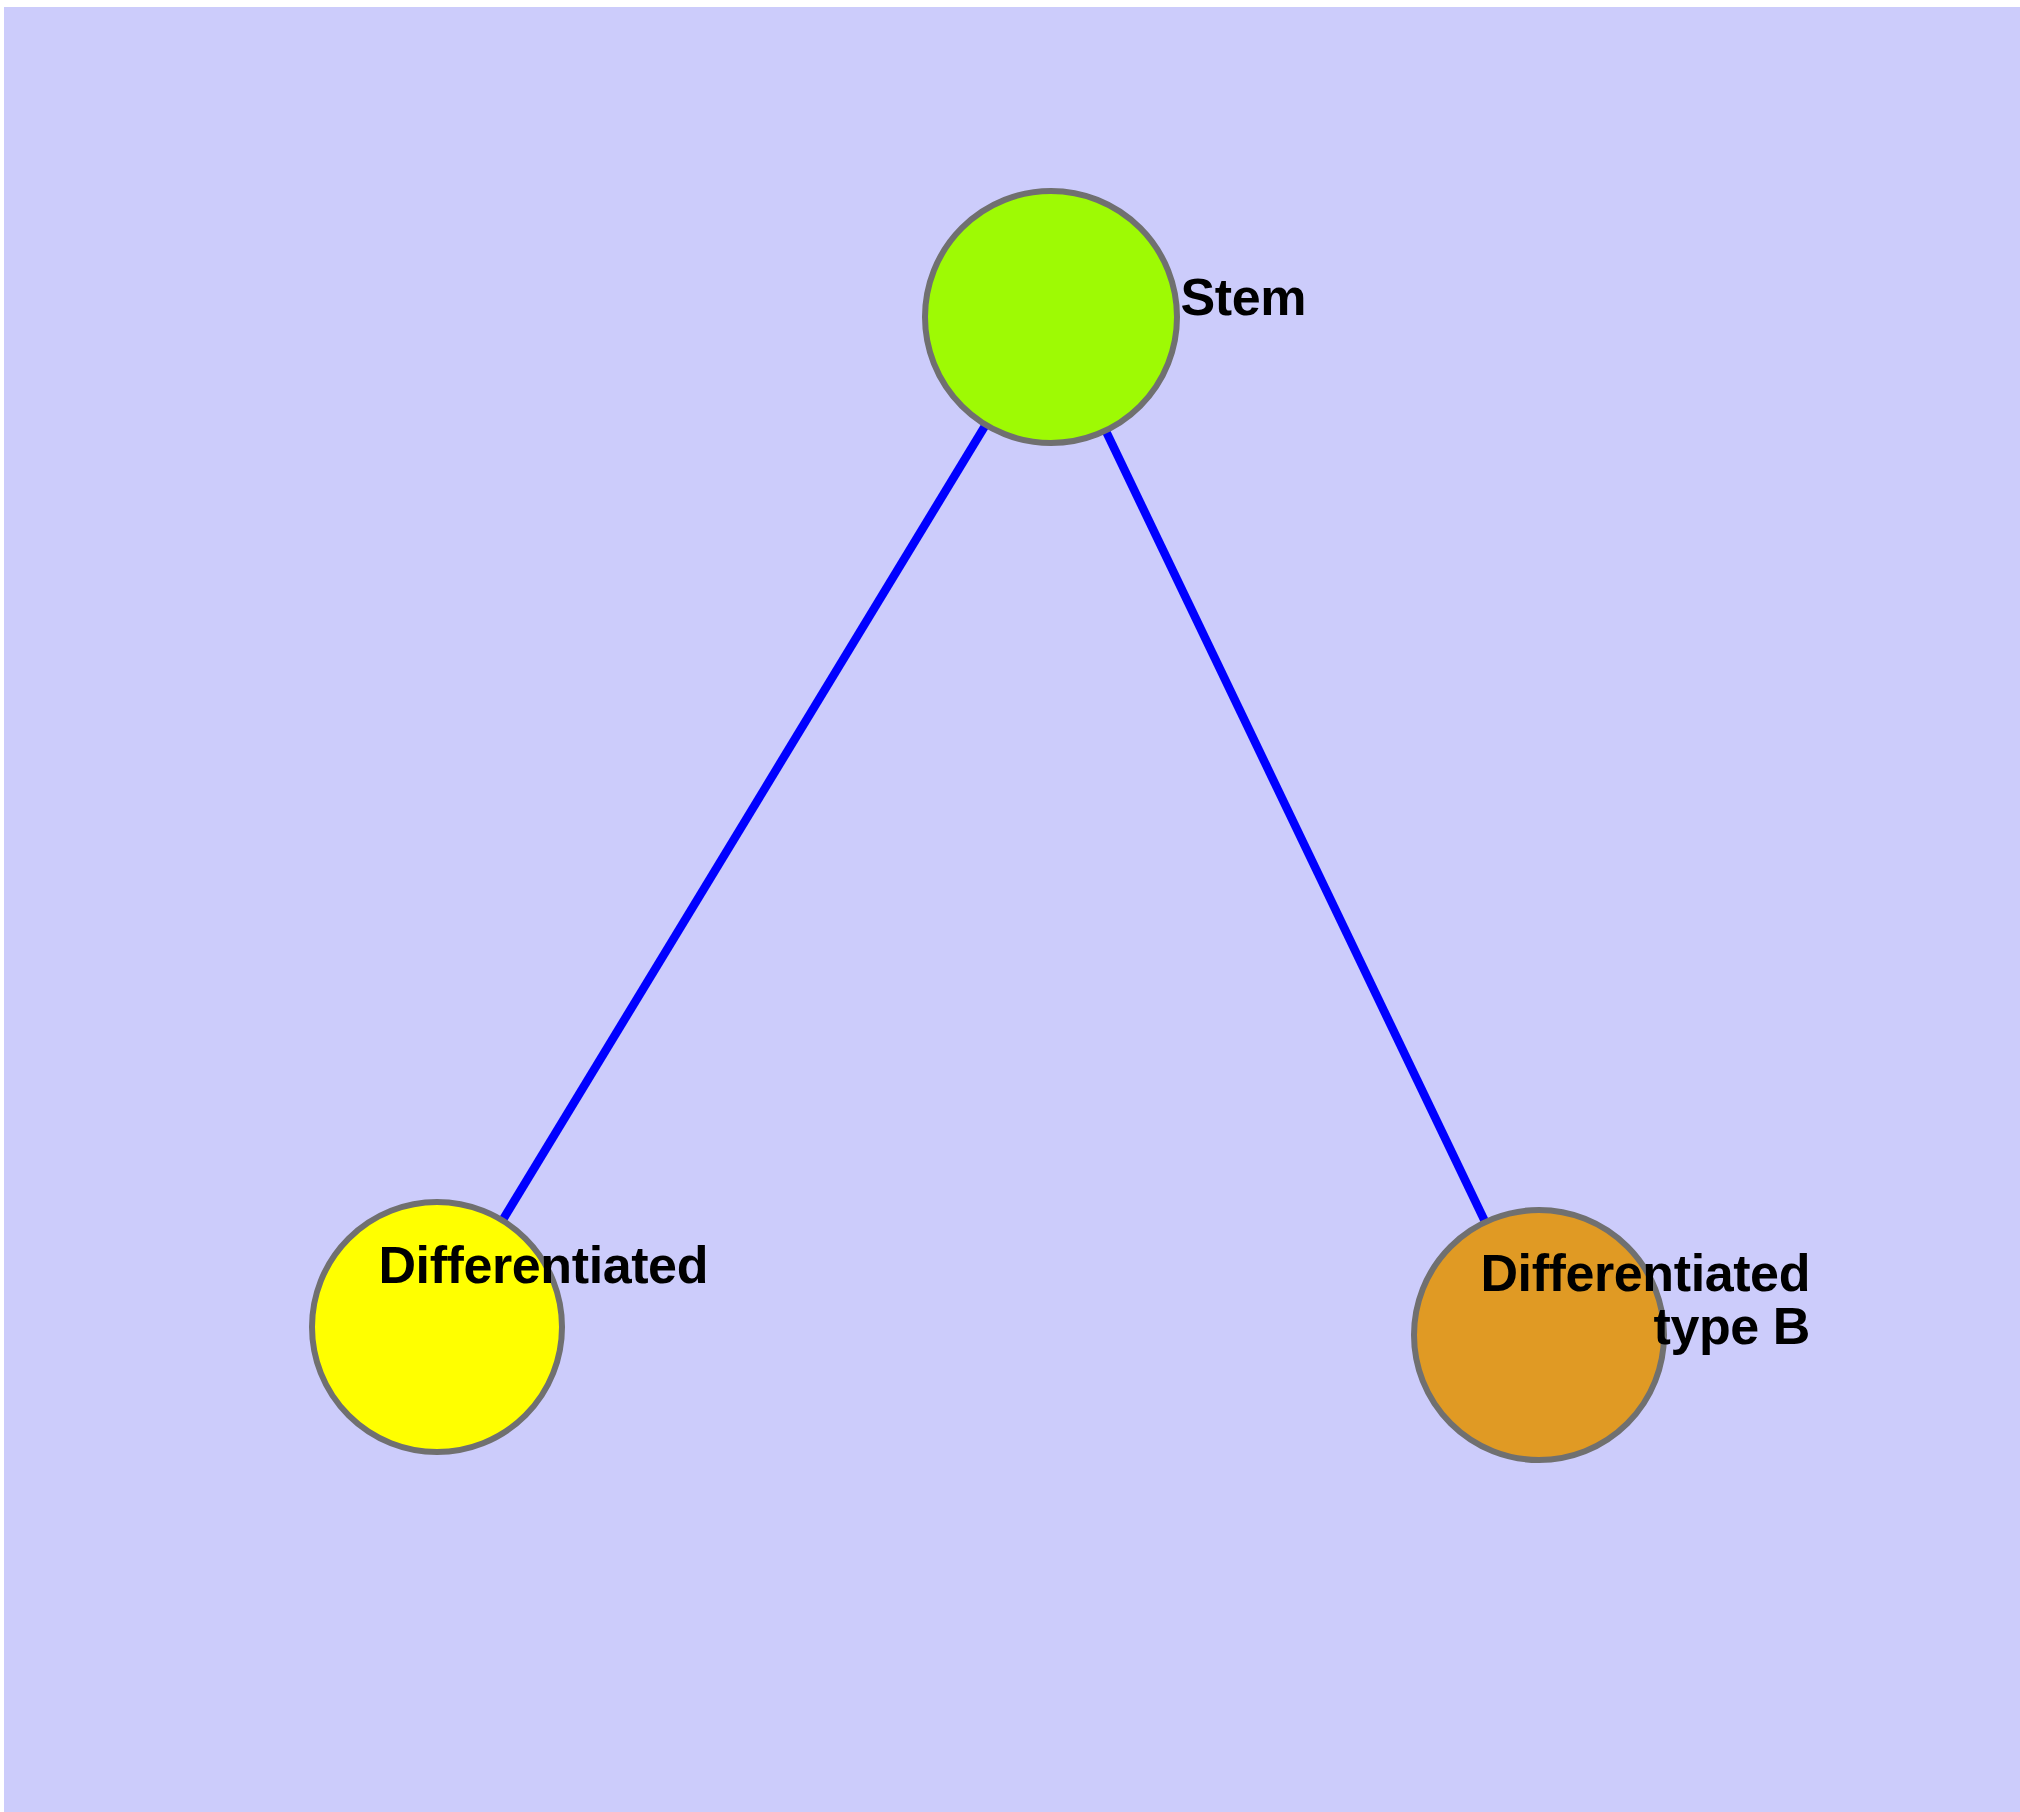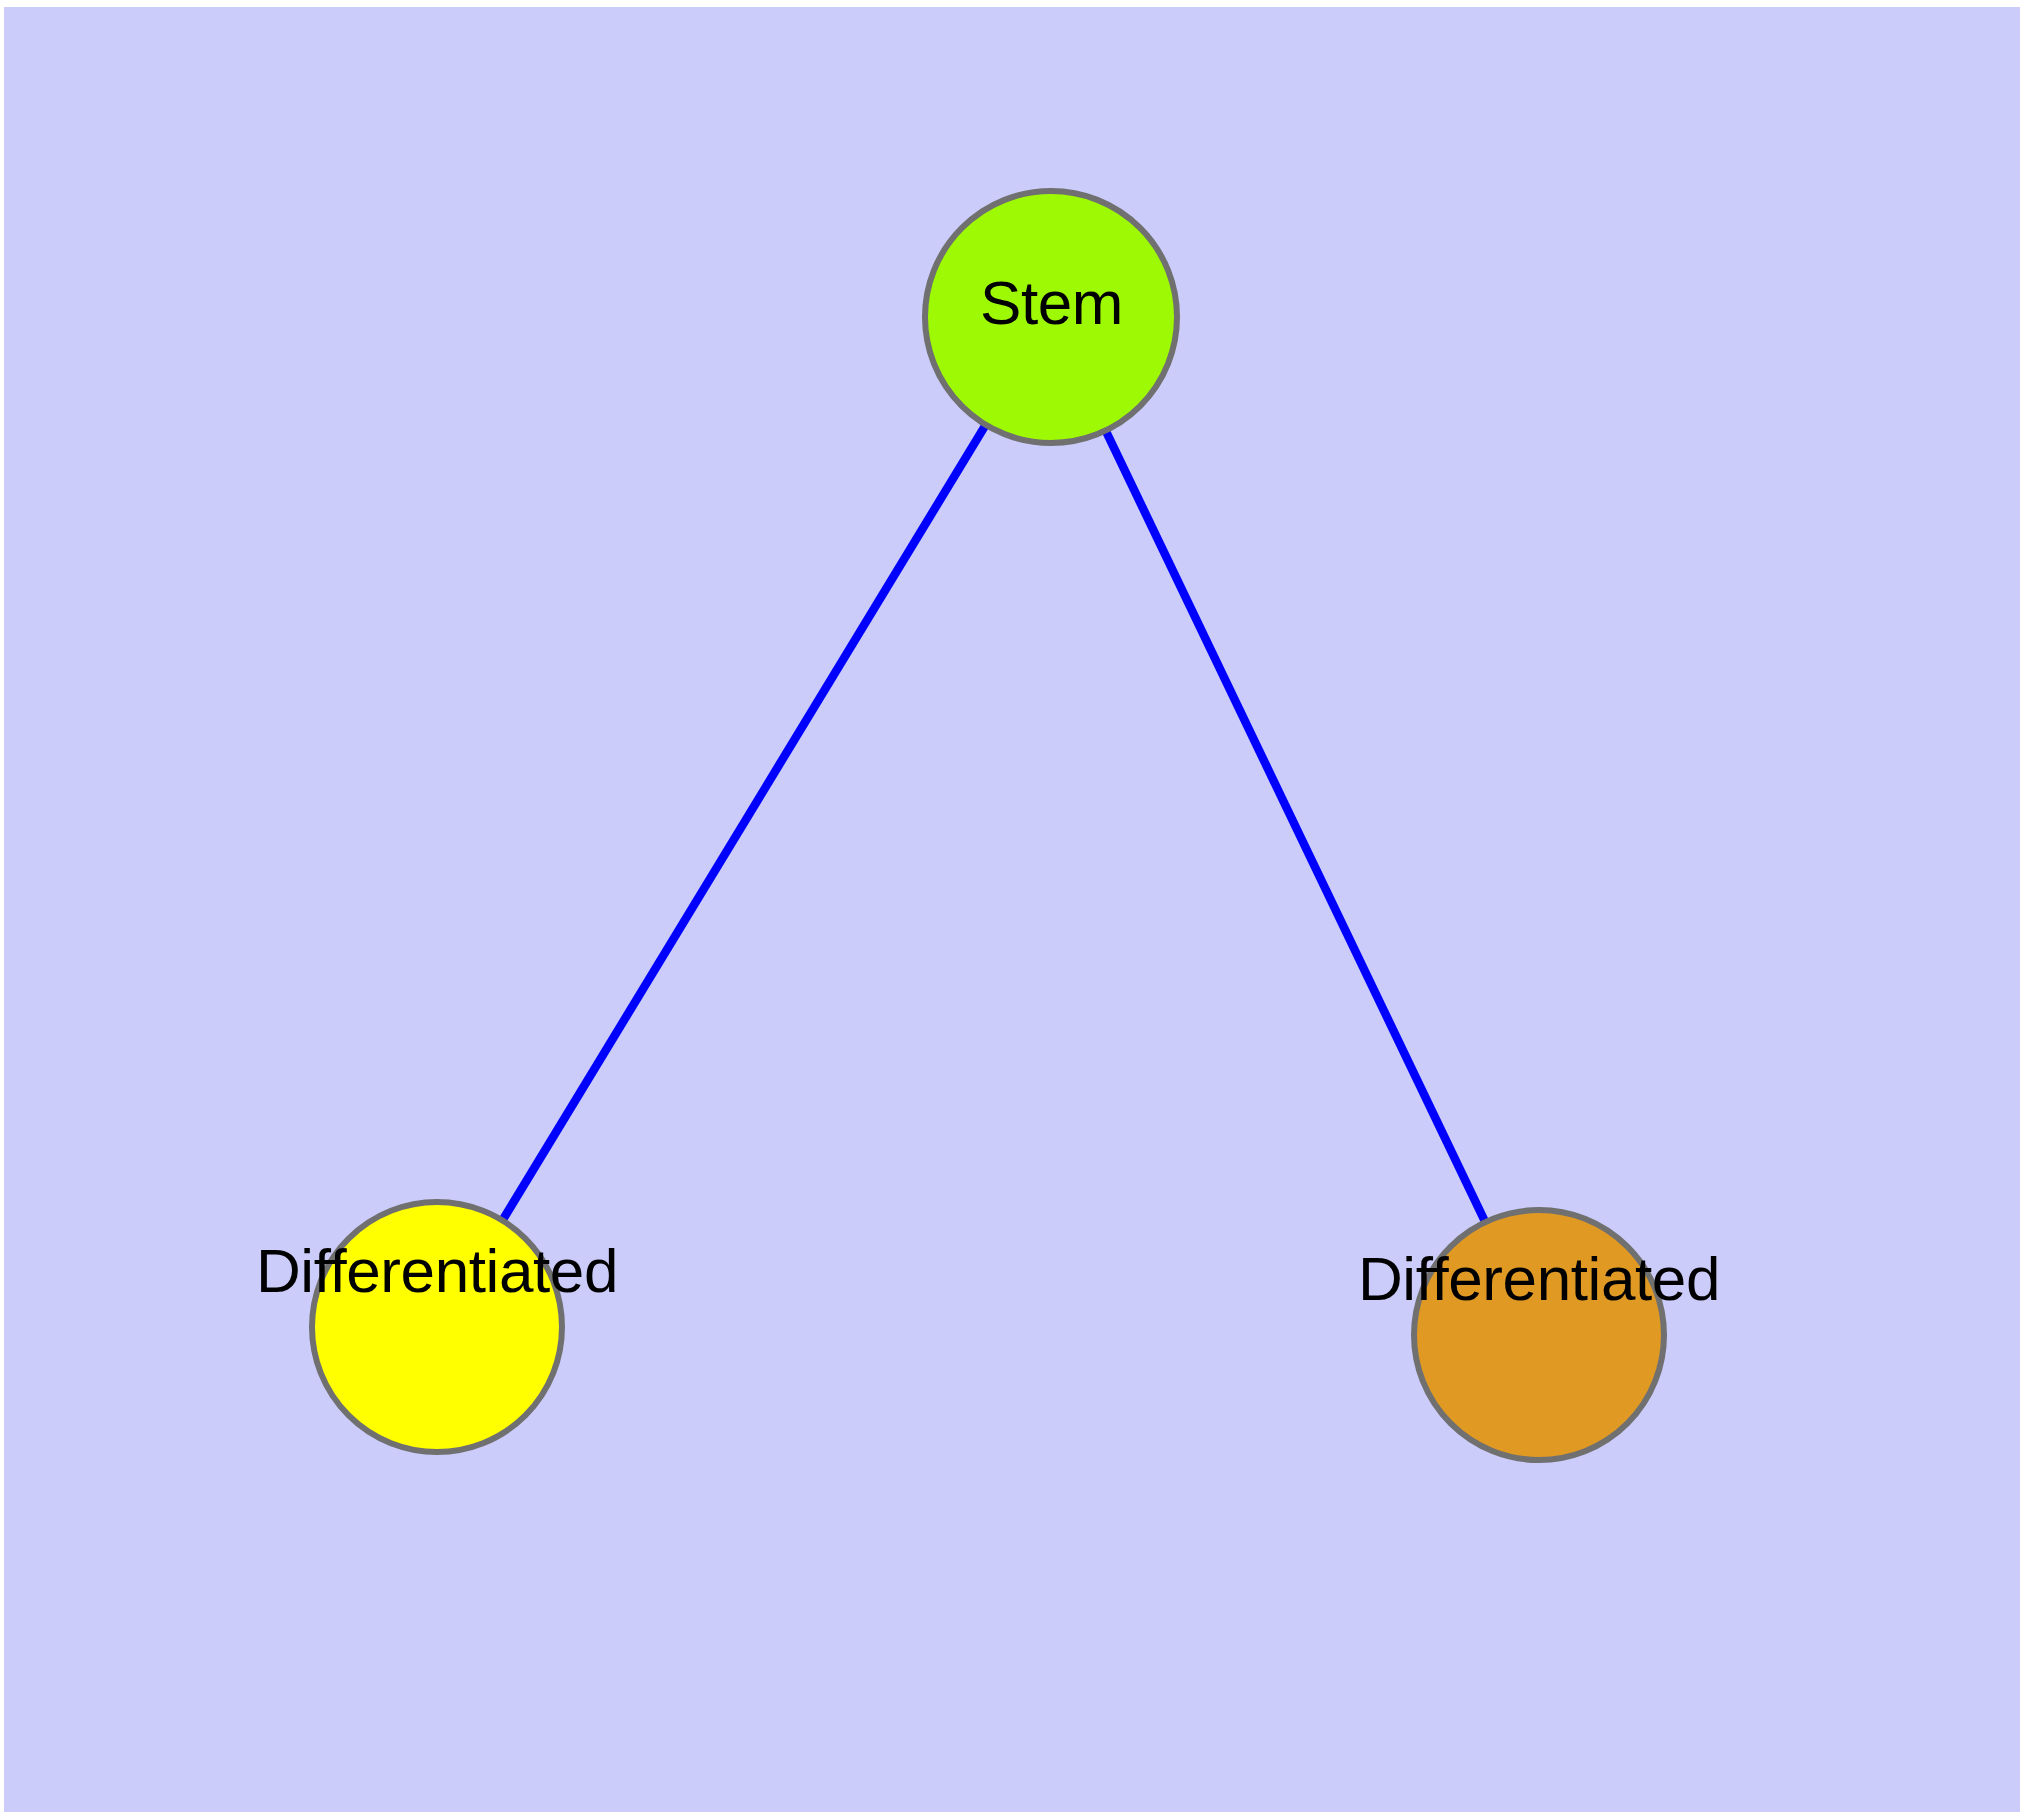--- a/index.html
+++ b/index.html
@@ -34,24 +34,24 @@
   }
   .node {
     position: absolute;
     border-radius: 50%;
     box-sizing: border-box;
     border: 6px solid #707070;
   }
   .node-label {
     position: absolute;
     color: #000000;
-    font-weight: normal;
-    font-size: 62px;
+    font-weight: bold;
+    font-size: 52px;
     line-height: 1.02;
-    text-align: center;
+    text-align: right;
     white-space: pre;
     letter-spacing: -0.4px;
     user-select: none;
   }
 </style>
 </head>
 <body>
 
 <div id="canvas">
 
@@ -64,16 +64,16 @@
       </g>
   </svg>
 
   <div class="node" style="left:922px; top:188px; width:258px; height:258px; background:#9efa04;"></div>
   <div class="node-label" style="left:797px; top:271px; width:509px;">Stem</div>
 
   <div class="node" style="left:309px; top:1199px; width:256px; height:256px; background:#ffff00;"></div>
   <div class="node-label" style="left:166px; top:1239px; width:542px;"><span>Differentiated</span><br></div>
 
   <div class="node" style="left:1411px; top:1207px; width:256px; height:256px; background:#e09a24;"></div>
-  <div class="node-label" style="left:1268px; top:1247px; width:542px;"><span>Differentiated</span><br></div>
+  <div class="node-label" style="left:1268px; top:1247px; width:542px;"><span>Differentiated</span><br><span>type B</span></div>
 
 </div>
 
 
 </body></html>

